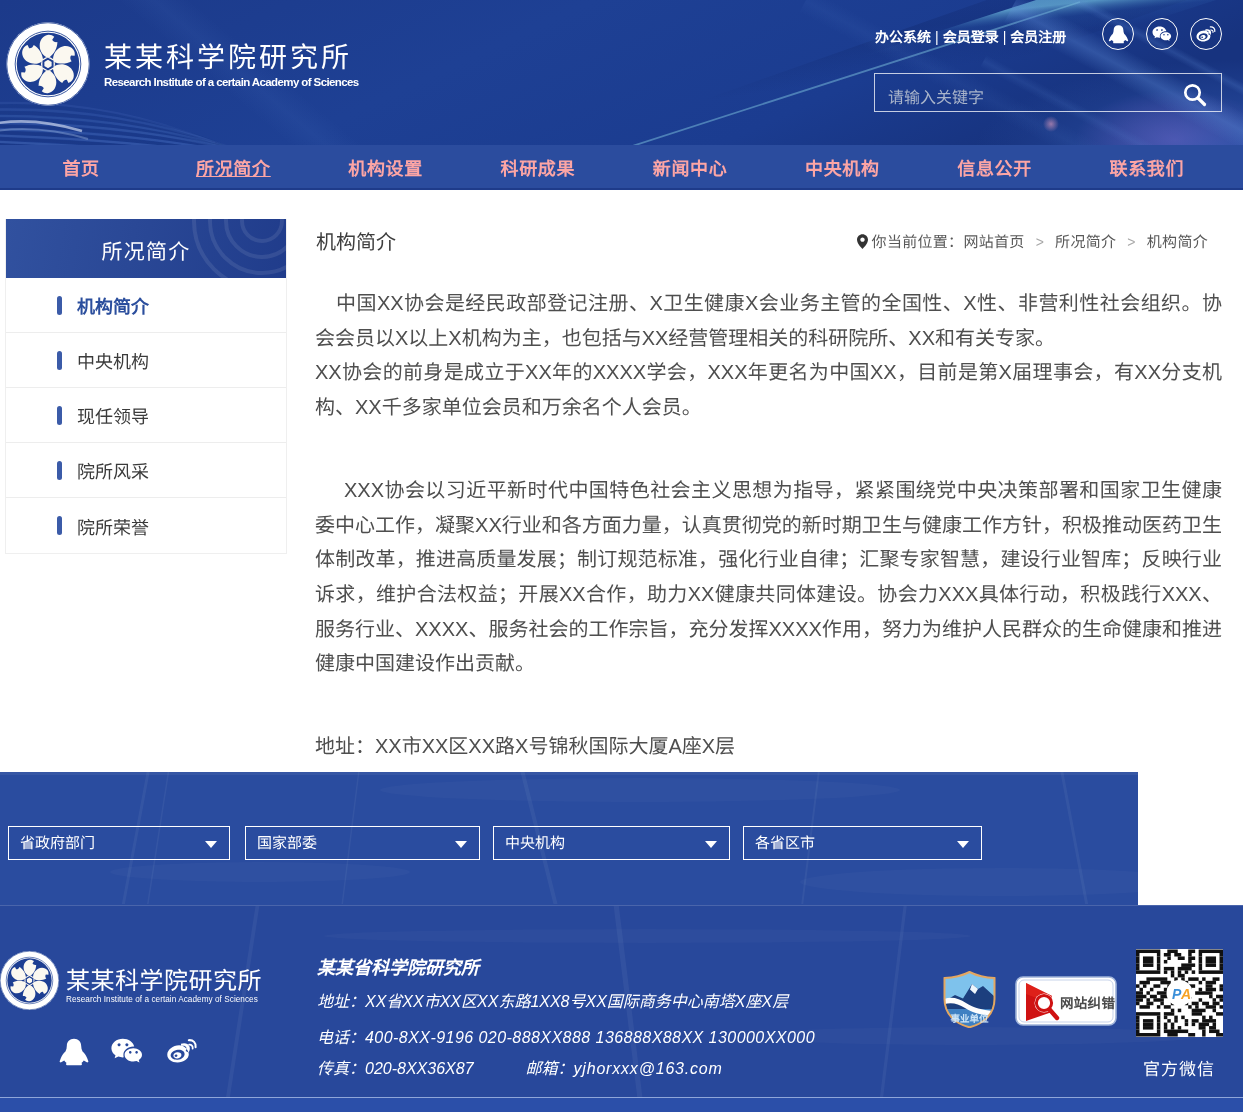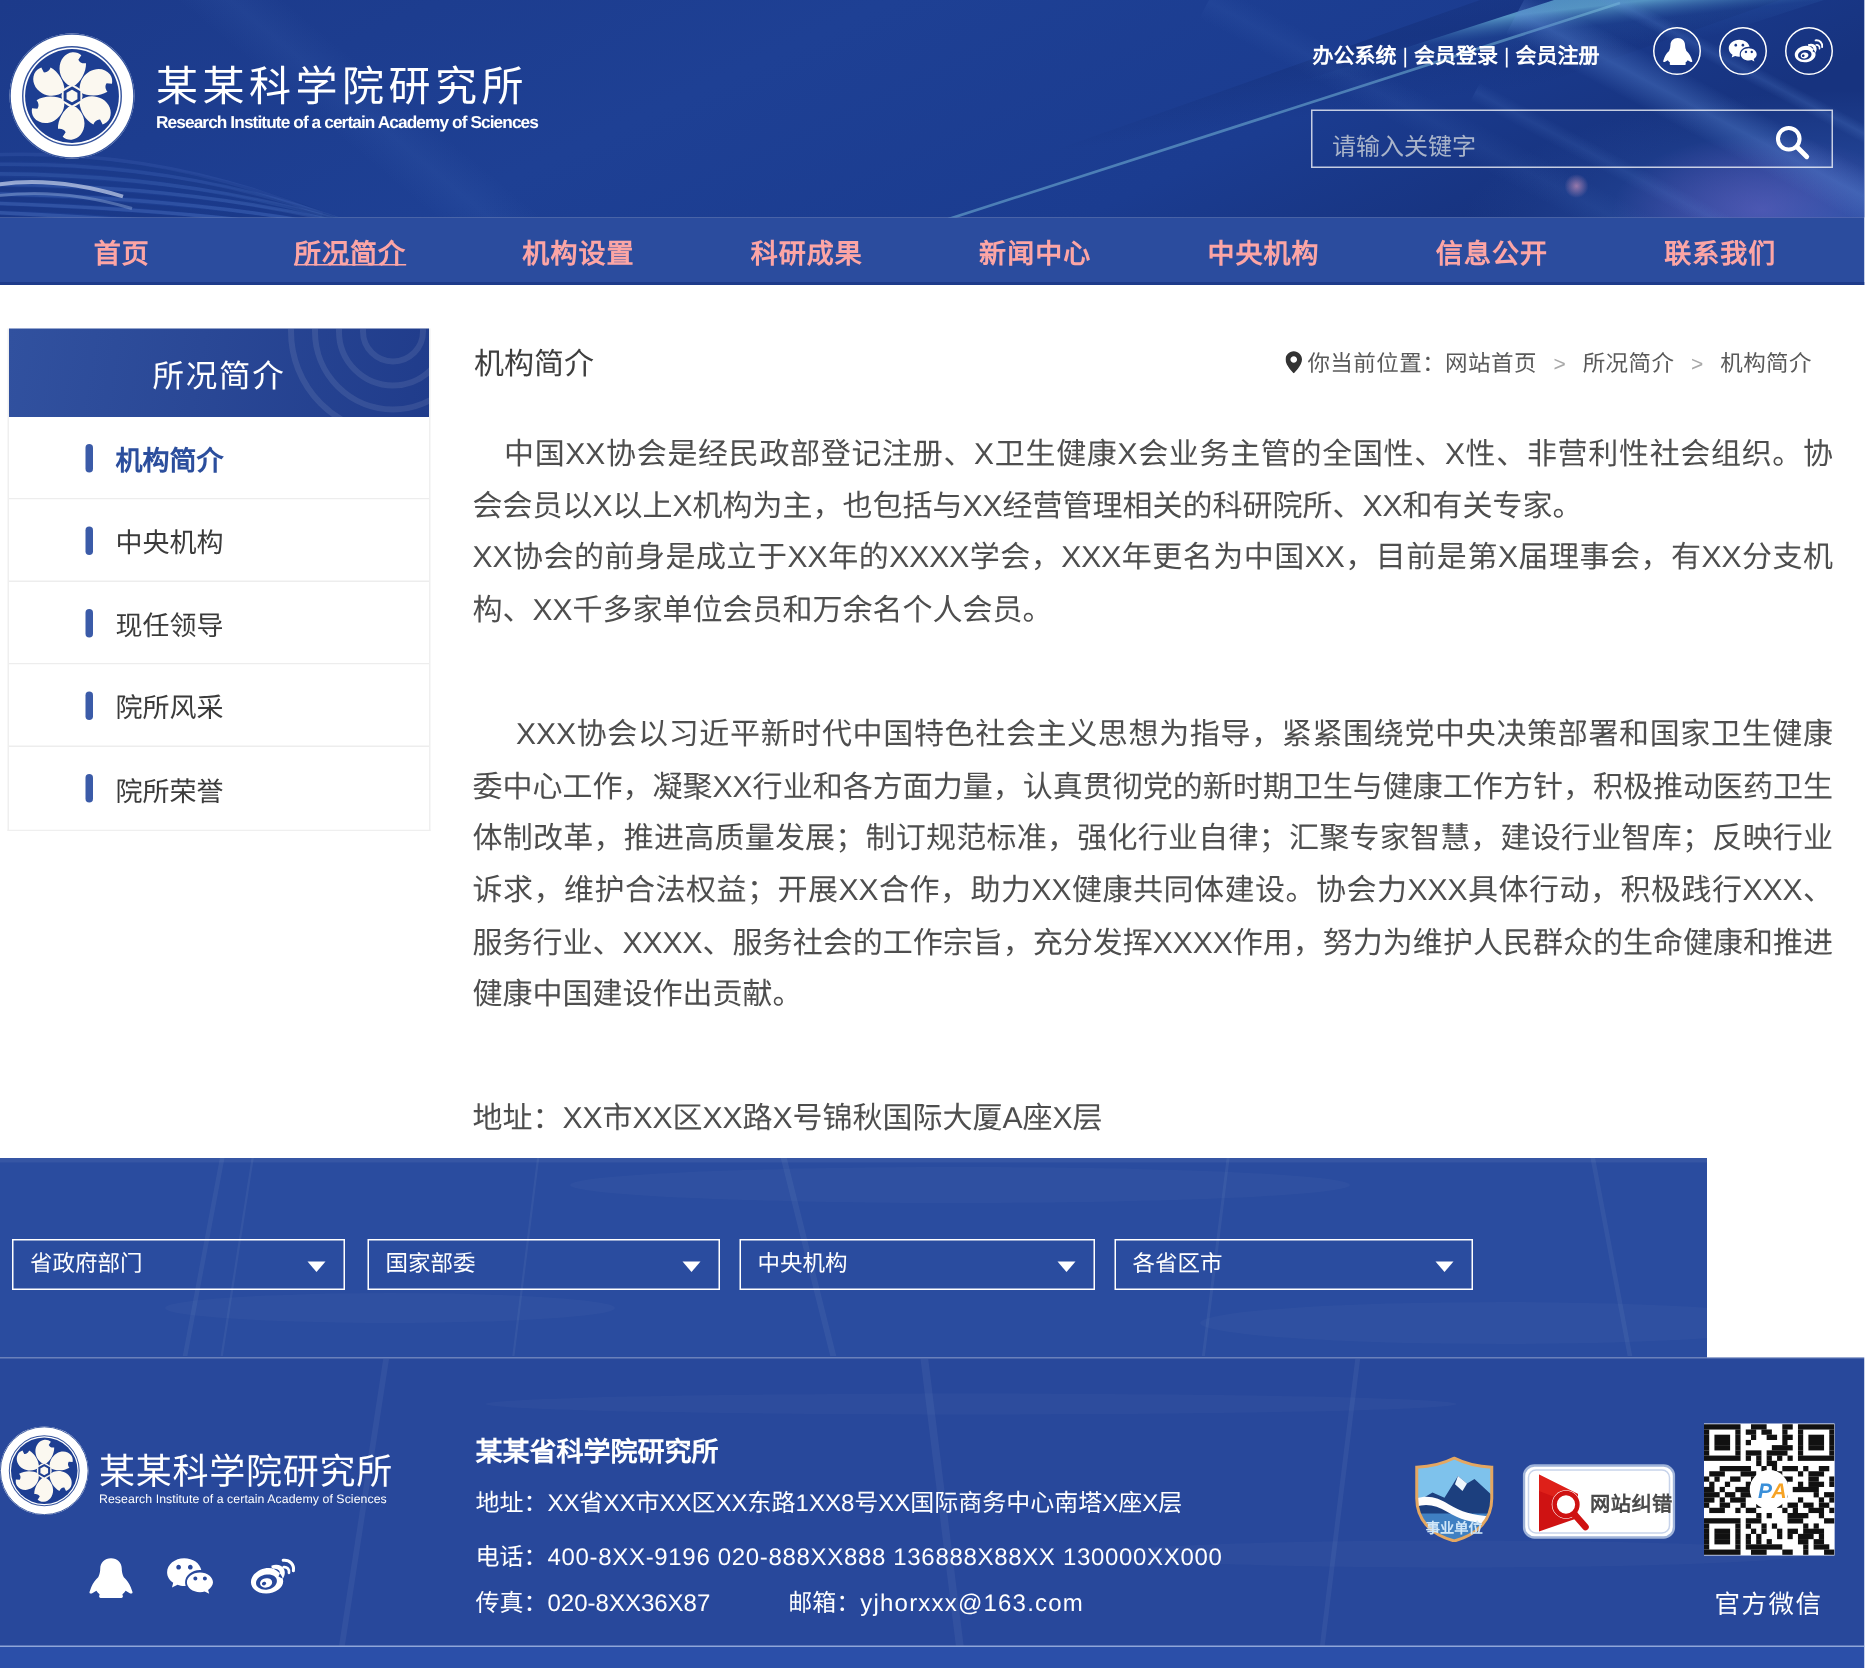--- a/index.html
+++ b/index.html
@@ -64,21 +64,21 @@
 
 
 .fmain { position:relative; width:1243px; height:192px; background:#28489b; overflow:hidden; border-top:1px solid rgba(255,255,255,0.16); }
 .fmain .flogo { position:absolute; left:-1px; top:44px; width:61px; height:61px; }
 .fmain .fname { position:absolute; left:66px; top:55px; color:#fff; }
 .fmain .fname .cn { font-size:24px; letter-spacing:0.5px; }
 .fmain .fname .en { font-size:8.2px; margin-top:-1px; letter-spacing:0.05px; }
 .fmain .fsoc { position:absolute; left:59px; top:129px; display:flex; gap:20px; align-items:center; }
 .finfo { position:absolute; left:317px; top:47px; color:#fff; font-size:16px; }
 .finfo .b { font-weight:bold; font-size:18px; }
-.finfo div { margin-bottom:12px; }
+.finfo div { margin-bottom:12px;font-style:italic; }
 .finfo .b { margin-bottom:9px; }
 .finfo div.last { margin-top:-5.5px; }
 .badge1 { position:absolute; left:943px; top:65px; }
 .badge2 { position:absolute; left:1015px; top:70px; }
 .qr { position:absolute; left:1136px; top:43px; width:87px; height:88px; background:#fff; }
 .qrlabel { position:absolute; left:1143px; top:149px; color:#fff; font-size:17px; letter-spacing:1px; }
 
 
 .fbot { width:1243px; height:15px; background:#2b4fa9; border-top:1px solid #8fa6d9; }
 </style>

